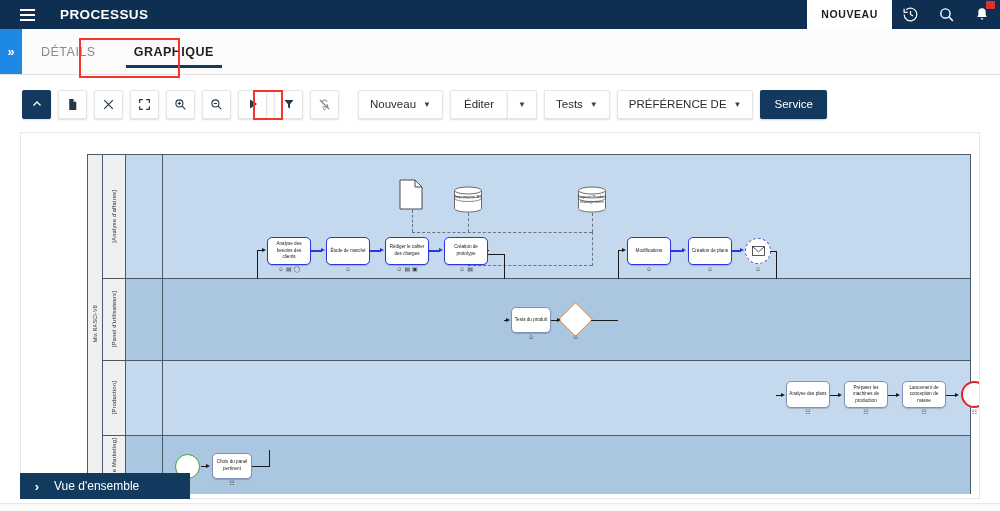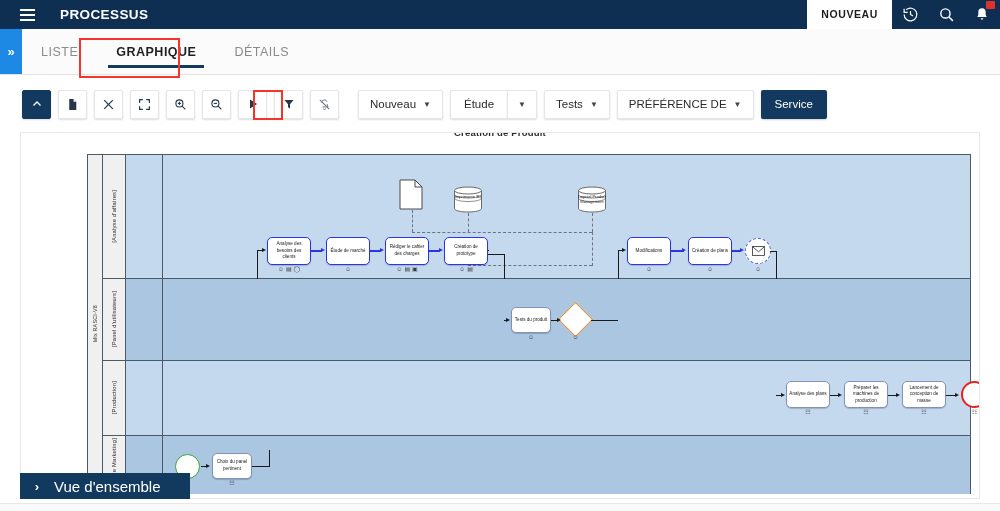--- a/index.html
+++ b/index.html
@@ -192,21 +192,21 @@
 
   
   .overview-bar {
     position:absolute; left:20px; bottom:12px; width:170px; height:26px;
     background:#123a5e; color:#ffffff; display:flex; align-items:center;
     cursor:pointer; z-index:40;
   }
   .overview-bar .chev {
     width:34px; text-align:center; font-size:13px; font-weight:bold;
   }
-  .overview-bar .lab { font-size:15px; }
+  .overview-bar .lab { font-size:12px; }
 
   .statusbar {
     position:absolute; left:0; bottom:0; width:1000px; height:8px;
     background:#fafafa; border-top:1px solid #e8e8e8;
   }
 </style>
 </head>
 <body>
 
 <div class="header">
@@ -237,23 +237,22 @@
         <path d="M10 17a2 2 0 0 0 4 0z"></path>
       </svg>
       <span class="badge"></span>
     </div>
   </div>
 </div>
 
 <div class="tabbar">
   <div class="side-toggle">»</div>
   <div class="tabs">
-    <button class="tab">LISTE</button>
+    <button class="tab">DÉTAILS</button>
     <button class="tab active">GRAPHIQUE</button>
-    <button class="tab">DÉTAILS</button>
   </div>
 </div>
 <div class="redbox" style="left:79px; top:38px; width:101px; height:40px;"></div>
 
 <div class="toolbar">
 
   <button class="tbtn primary">
     <svg width="12" height="12" viewBox="0 0 24 24" fill="none" stroke="#ffffff" stroke-width="2.6">
       <polyline points="5 15 12 8 19 15"></polyline>
     </svg>
@@ -320,41 +319,40 @@
   </button>
 
   <div class="tgap"></div>
 
   <div class="tdrop">
     <span>Nouveau</span>
     <span class="car">▼</span>
   </div>
 
   <div class="tsplit">
-    <div class="a">Étude</div>
+    <div class="a">Éditer</div>
     <div class="b">▼</div>
   </div>
 
   <div class="tdrop">
     <span>Tests</span>
     <span class="car">▼</span>
   </div>
 
   <div class="tdrop">
     <span>PRÉFÉRENCE DE</span>
     <span class="car">▼</span>
   </div>
 
   <button class="tpublish">Service</button>
 </div>
 <div class="redbox" style="left:253px; top:90px; width:30px; height:30px;"></div>
 
 <div class="canvas">
 
-  <div class="diagram-title">Création de Produit</div>
 
   <div class="pool">
     <div class="pool-label">
       <span>Mix RASCI-V8</span>
     </div>
 
     <div class="lane" style="top:0; height:124px; background:#c5d9ee;">
       <div class="lane-label">
         <span>[Analyse d'affaires]</span>
       </div>

